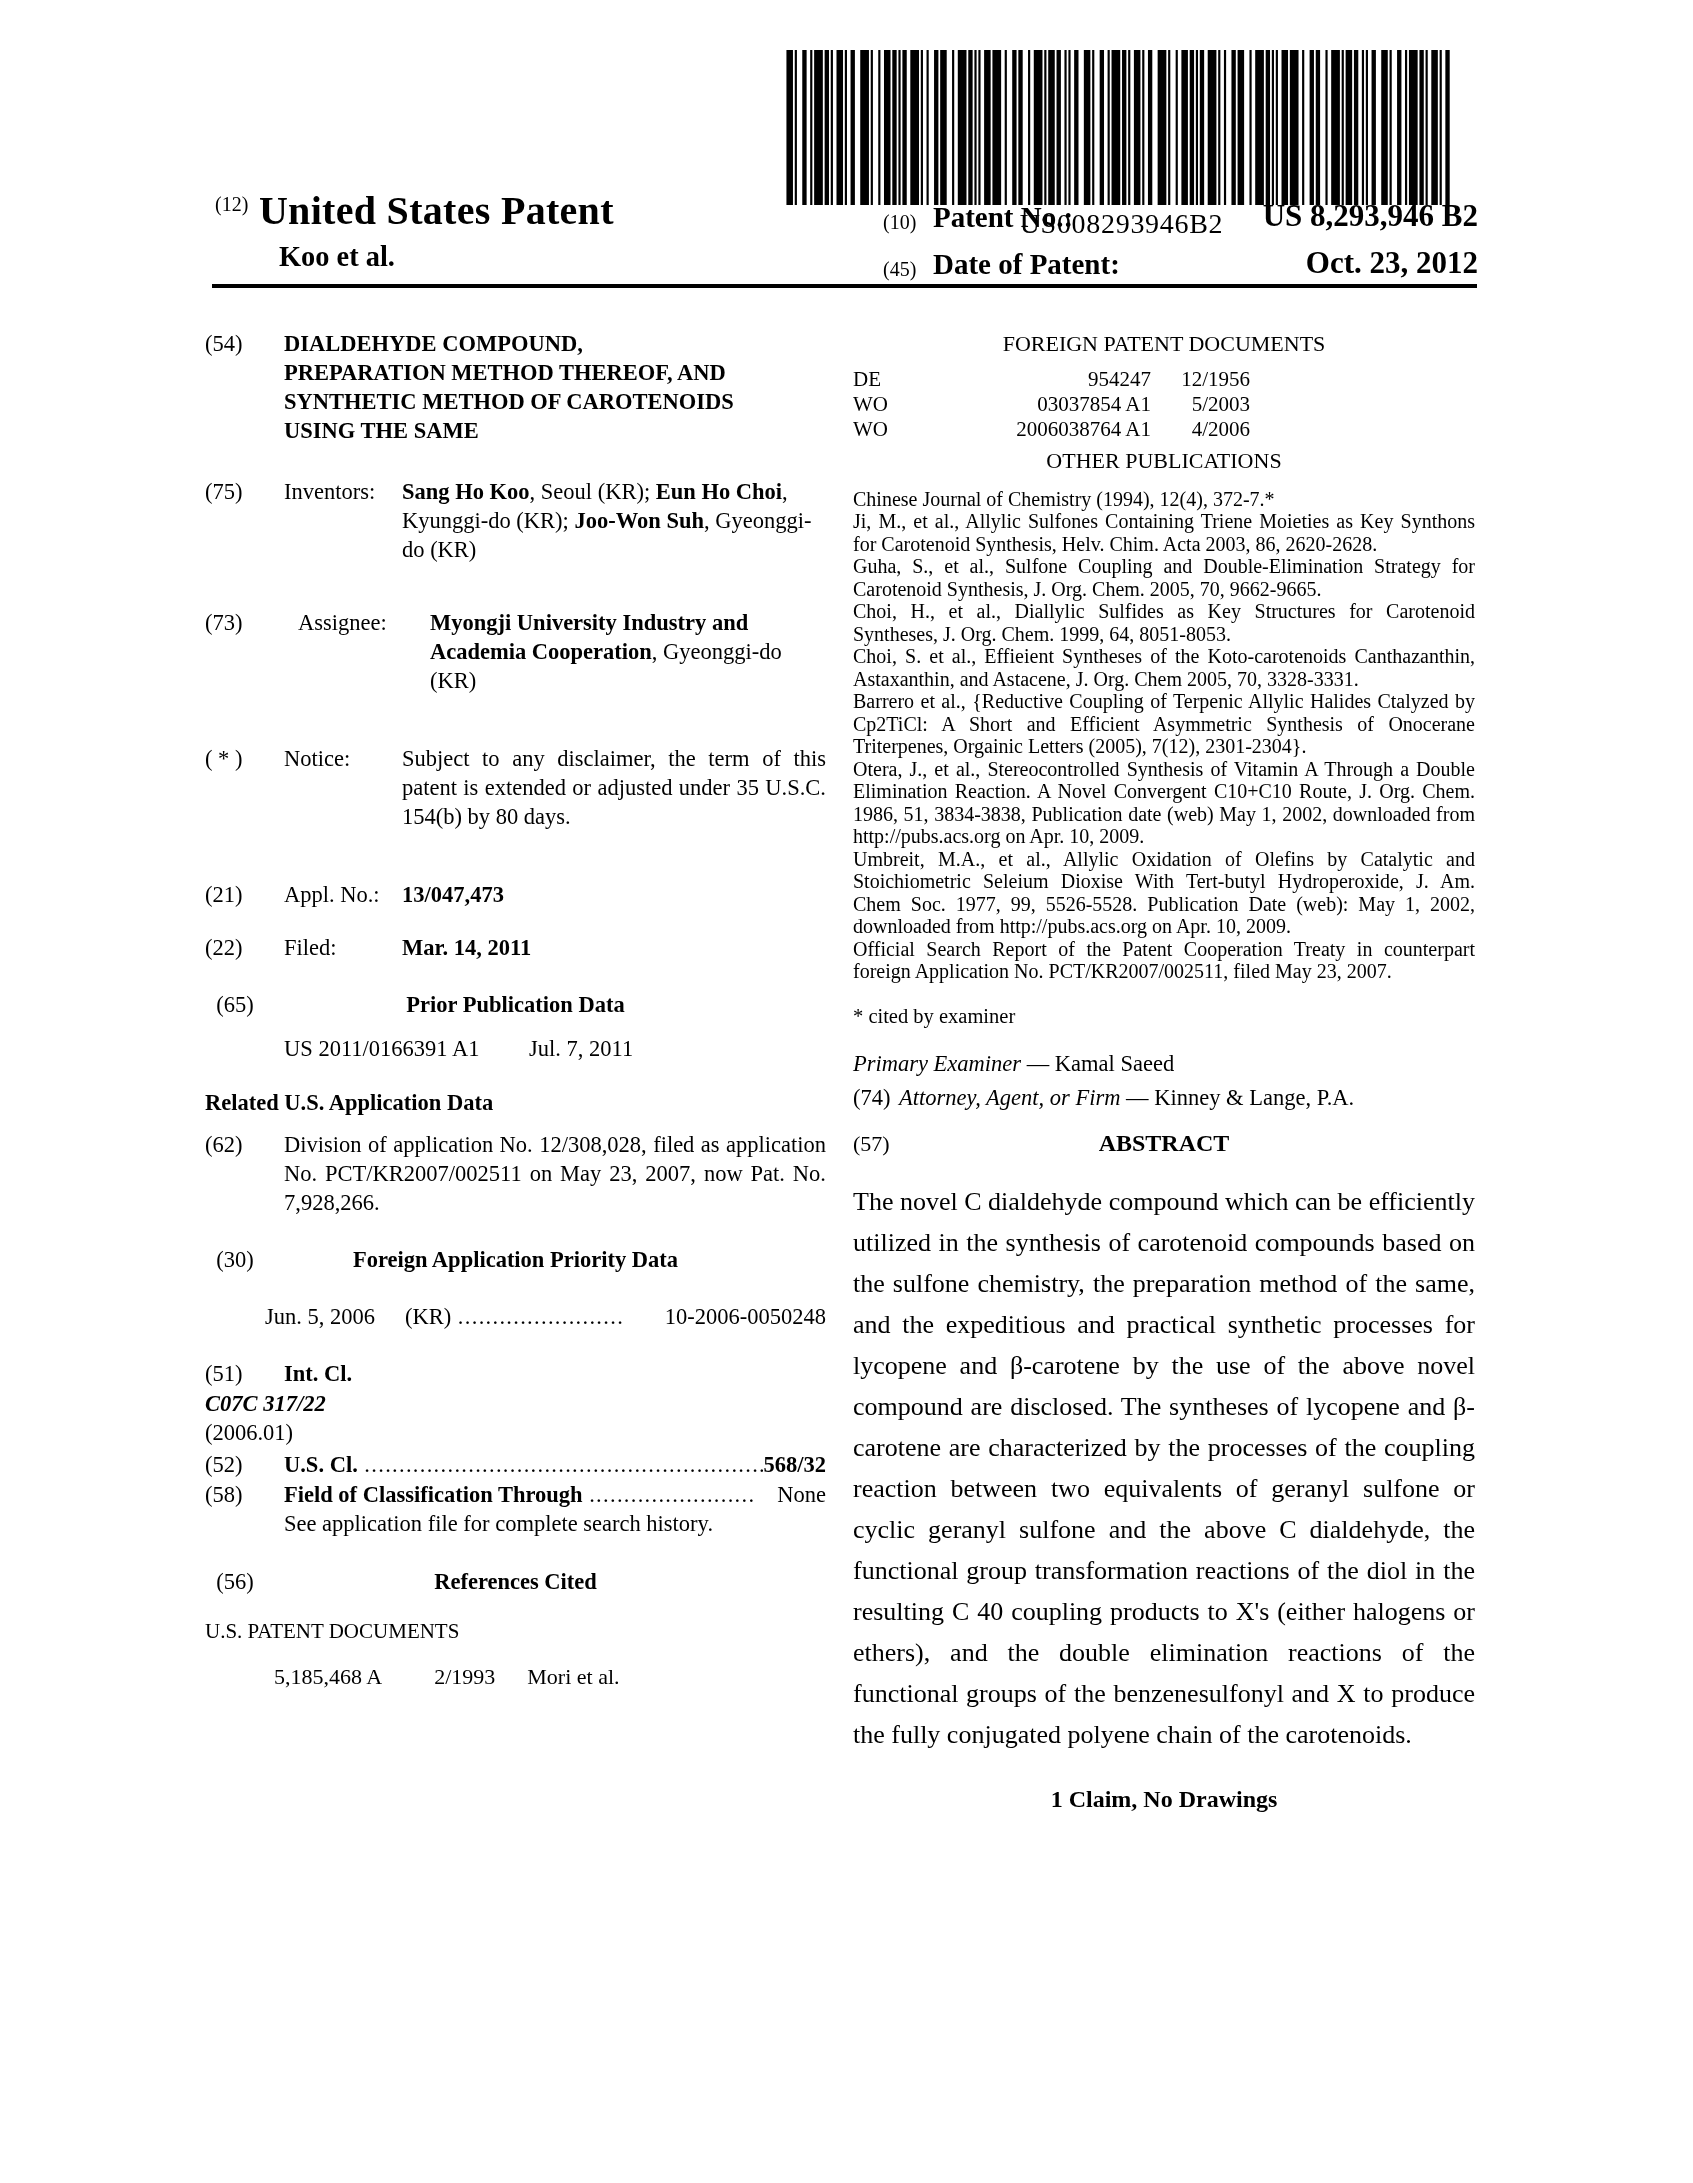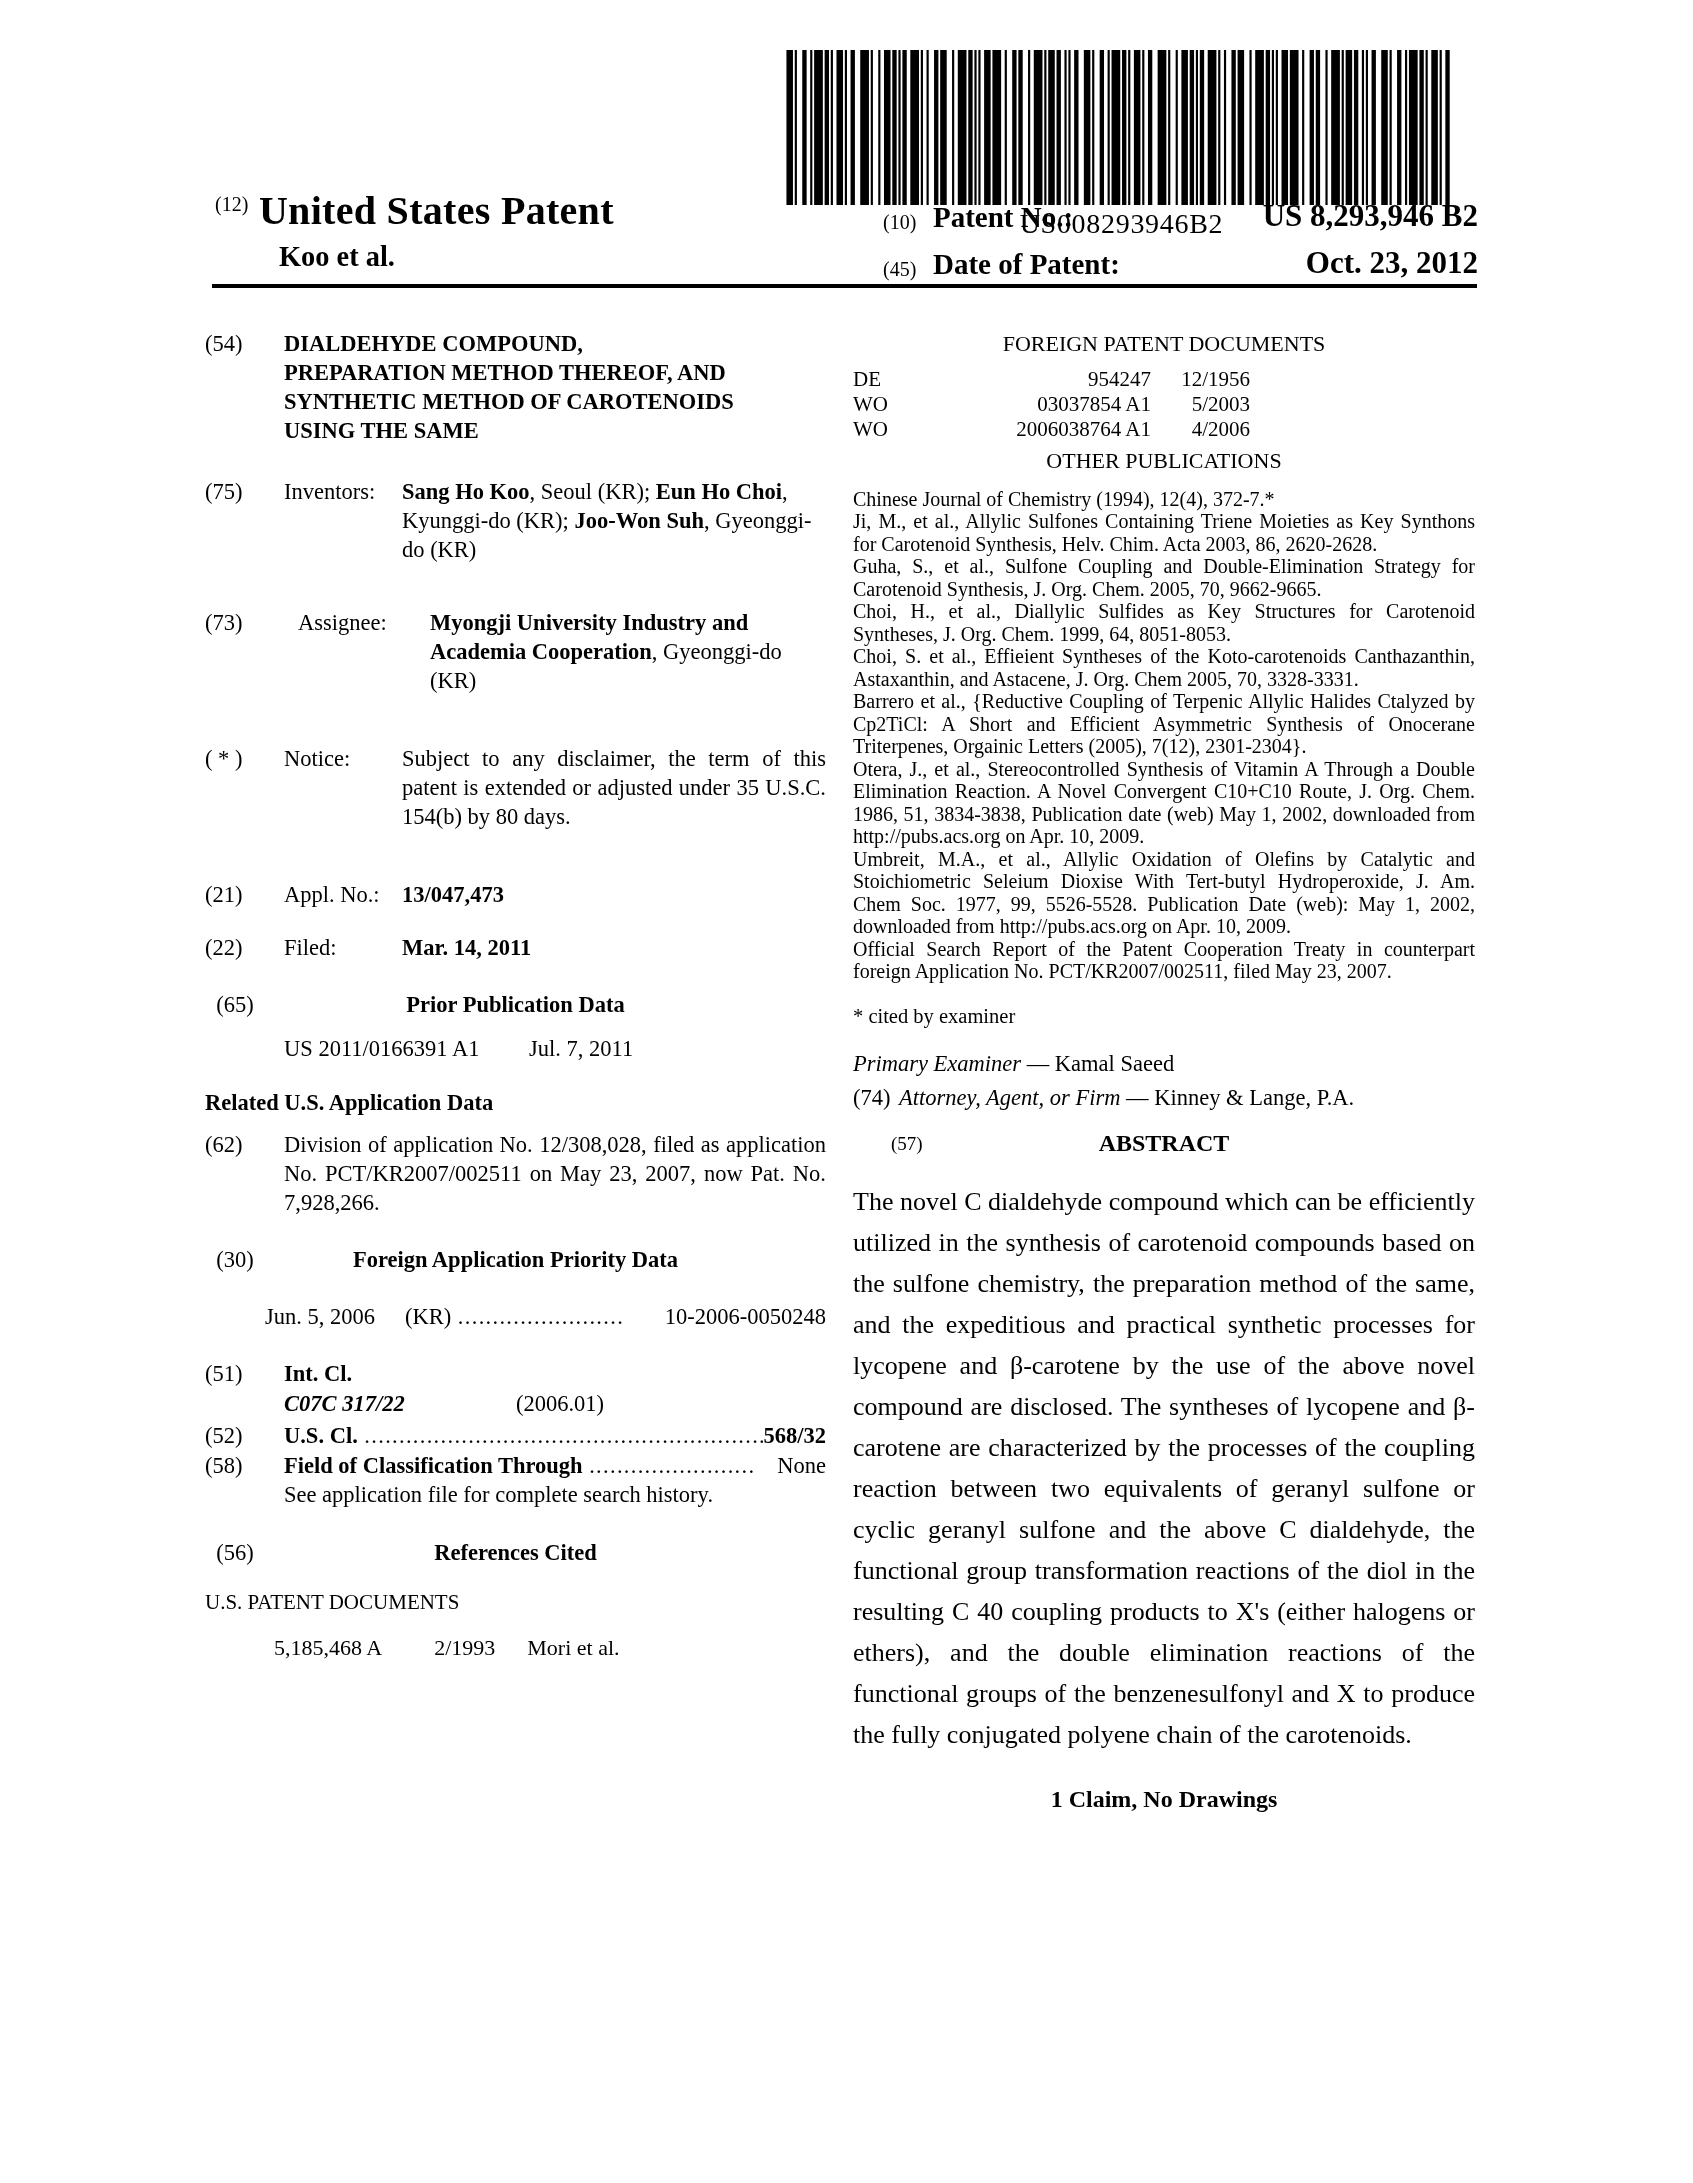--- a/index.html
+++ b/index.html
@@ -59,21 +59,21 @@
   .publine .pubno { margin-left:79px; }
   .publine .pubdate { margin-left:44px; }
   .related-head { margin-bottom:13.2px; }
   .s62 { margin-bottom:28px; }
   .s30 { margin-bottom:28px; }
   .priority { display:flex; align-items:baseline; margin-bottom:28px; }
   .priority .pdate { margin-left:60px; }
   .priority .pcountry { margin-left:30px; }
   .dots { flex:1; min-width:0; overflow:hidden; white-space:nowrap; padding:0 6.6px; letter-spacing:1.3px; }
   .s51 { margin-bottom:1.3px; }
-  .intcl-line { margin-bottom:2.6px; }
+  .intcl-line { margin-bottom:2.6px;flex-direction:column; }
   .intcl-class { width:232px; flex:none; font-weight:bold; font-style:italic; }
   .s52 { margin-bottom:1.3px; }
   .s58 { margin-bottom:0; }
   .field-note { margin-left:79px; margin-bottom:29px; }
   .s56 { margin-bottom:21px; }
   .ushead { font-size:21px; margin-bottom:16px; }
   .usrow { display:flex; align-items:baseline; font-size:22px; }
   .usrow .udoc { margin-left:69px; }
   .usrow .udate { margin-left:52px; }
   .usrow .uname { margin-left:32px; }
@@ -84,21 +84,21 @@
   .fd-country { width:60px; flex:none; }
   .fd-number { width:238px; flex:none; text-align:right; }
   .fd-date { width:99px; flex:none; text-align:right; }
   .other-heading { text-align:center; font-size:22px; line-height:25px; margin-top:6.6px; margin-bottom:14.6px; }
   .pub { margin:0; text-align:justify; }
   .cited { margin-top:22.5px; font-size:20.5px; }
   .examiner { margin-top:21px; font-size:22.5px; line-height:29px; }
   .attorney { margin-top:5.3px; font-size:22.5px; line-height:29px; display:flex; align-items:baseline; }
   .attorney .num74 { width:46px; flex:none; }
   .abs-head { margin-top:17px; font-size:24px; line-height:29px; position:relative; text-align:center; }
-  .abs-head .num57 { position:absolute; left:0; top:0; font-size:19px;margin-left:38px; }
+  .abs-head .num57 { position:absolute; left:0; top:0; font-size:22px; }
   .abstract { margin-top:23px; font-size:26px; line-height:41px; text-align:justify; }
   .claims { margin-top:33px; text-align:center; font-weight:bold; font-size:24px; }
 </style>
 </head>
 <body>
 
 <div class="page">
 
   <div class="barcode-wrap">
     <div>

